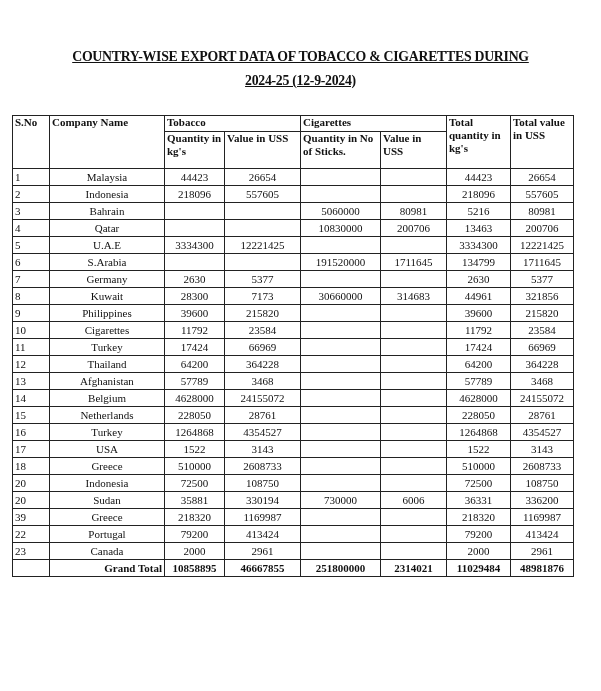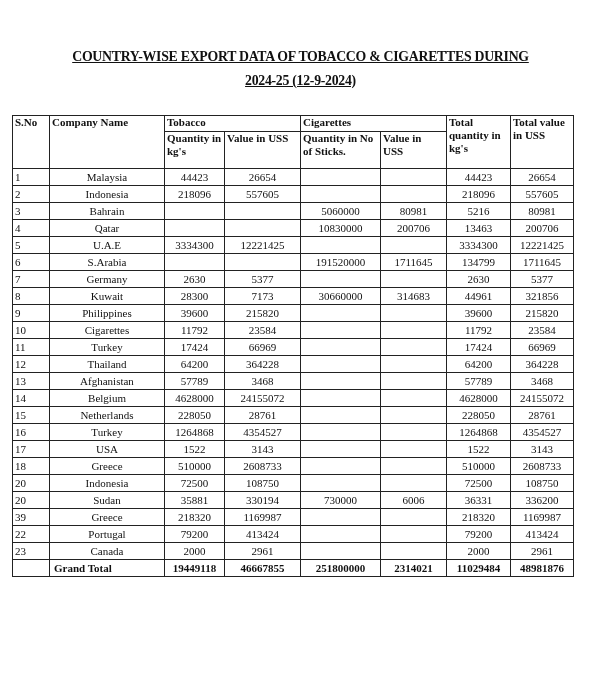--- a/index.html
+++ b/index.html
@@ -11,21 +11,21 @@
   #t1 { top:48px; }
   #t2 { top:72px; }
   table { position:absolute; left:12px; top:108px; border-collapse:collapse;
           width:561px; table-layout:fixed; font-size:11px;margin-top:7px; }
   td, th { border:1.5px solid #222; padding:0 2px; line-height:13px; }
   th { font-weight:bold; text-align:left; vertical-align:top; font-size:11px; }
   th.center { }
   tbody td { height:16px; vertical-align:middle; text-align:center; }
   tbody td.sno { text-align:left; }
   tr.total td { font-weight:bold; }
-  tr.total td.label { text-align:left; padding-left:4px; }
+  tr.total td.label { text-align:right; padding-left:4px; }
   col.c1 { width:37px; } col.c2 { width:115px; } col.c3 { width:60px; }
   col.c4 { width:76px; } col.c5 { width:80px; } col.c6 { width:66px; }
   col.c7 { width:64px; } col.c8 { width:63px; }
   .hdr-top th { height:15px; }
   .hdr-sub th { height:36px; }
 </style>
 </head>
 <body>
 
 <div id="t1" class="title">COUNTRY-WISE EXPORT DATA OF TOBACCO &amp; CIGARETTES DURING</div>
@@ -285,21 +285,21 @@
         <td>2000</td>
         <td>2961</td>
         <td></td>
         <td></td>
         <td>2000</td>
         <td>2961</td>
       </tr>
       <tr class="total">
         <td></td>
         <td class="label">Grand Total</td>
-        <td>19449118</td>
+        <td>10858895</td>
         <td>46667855</td>
         <td>251800000</td>
         <td>2314021</td>
         <td>11029484</td>
         <td>48981876</td>
       </tr>
     </tbody>
 </table>
 
 </body></html>

